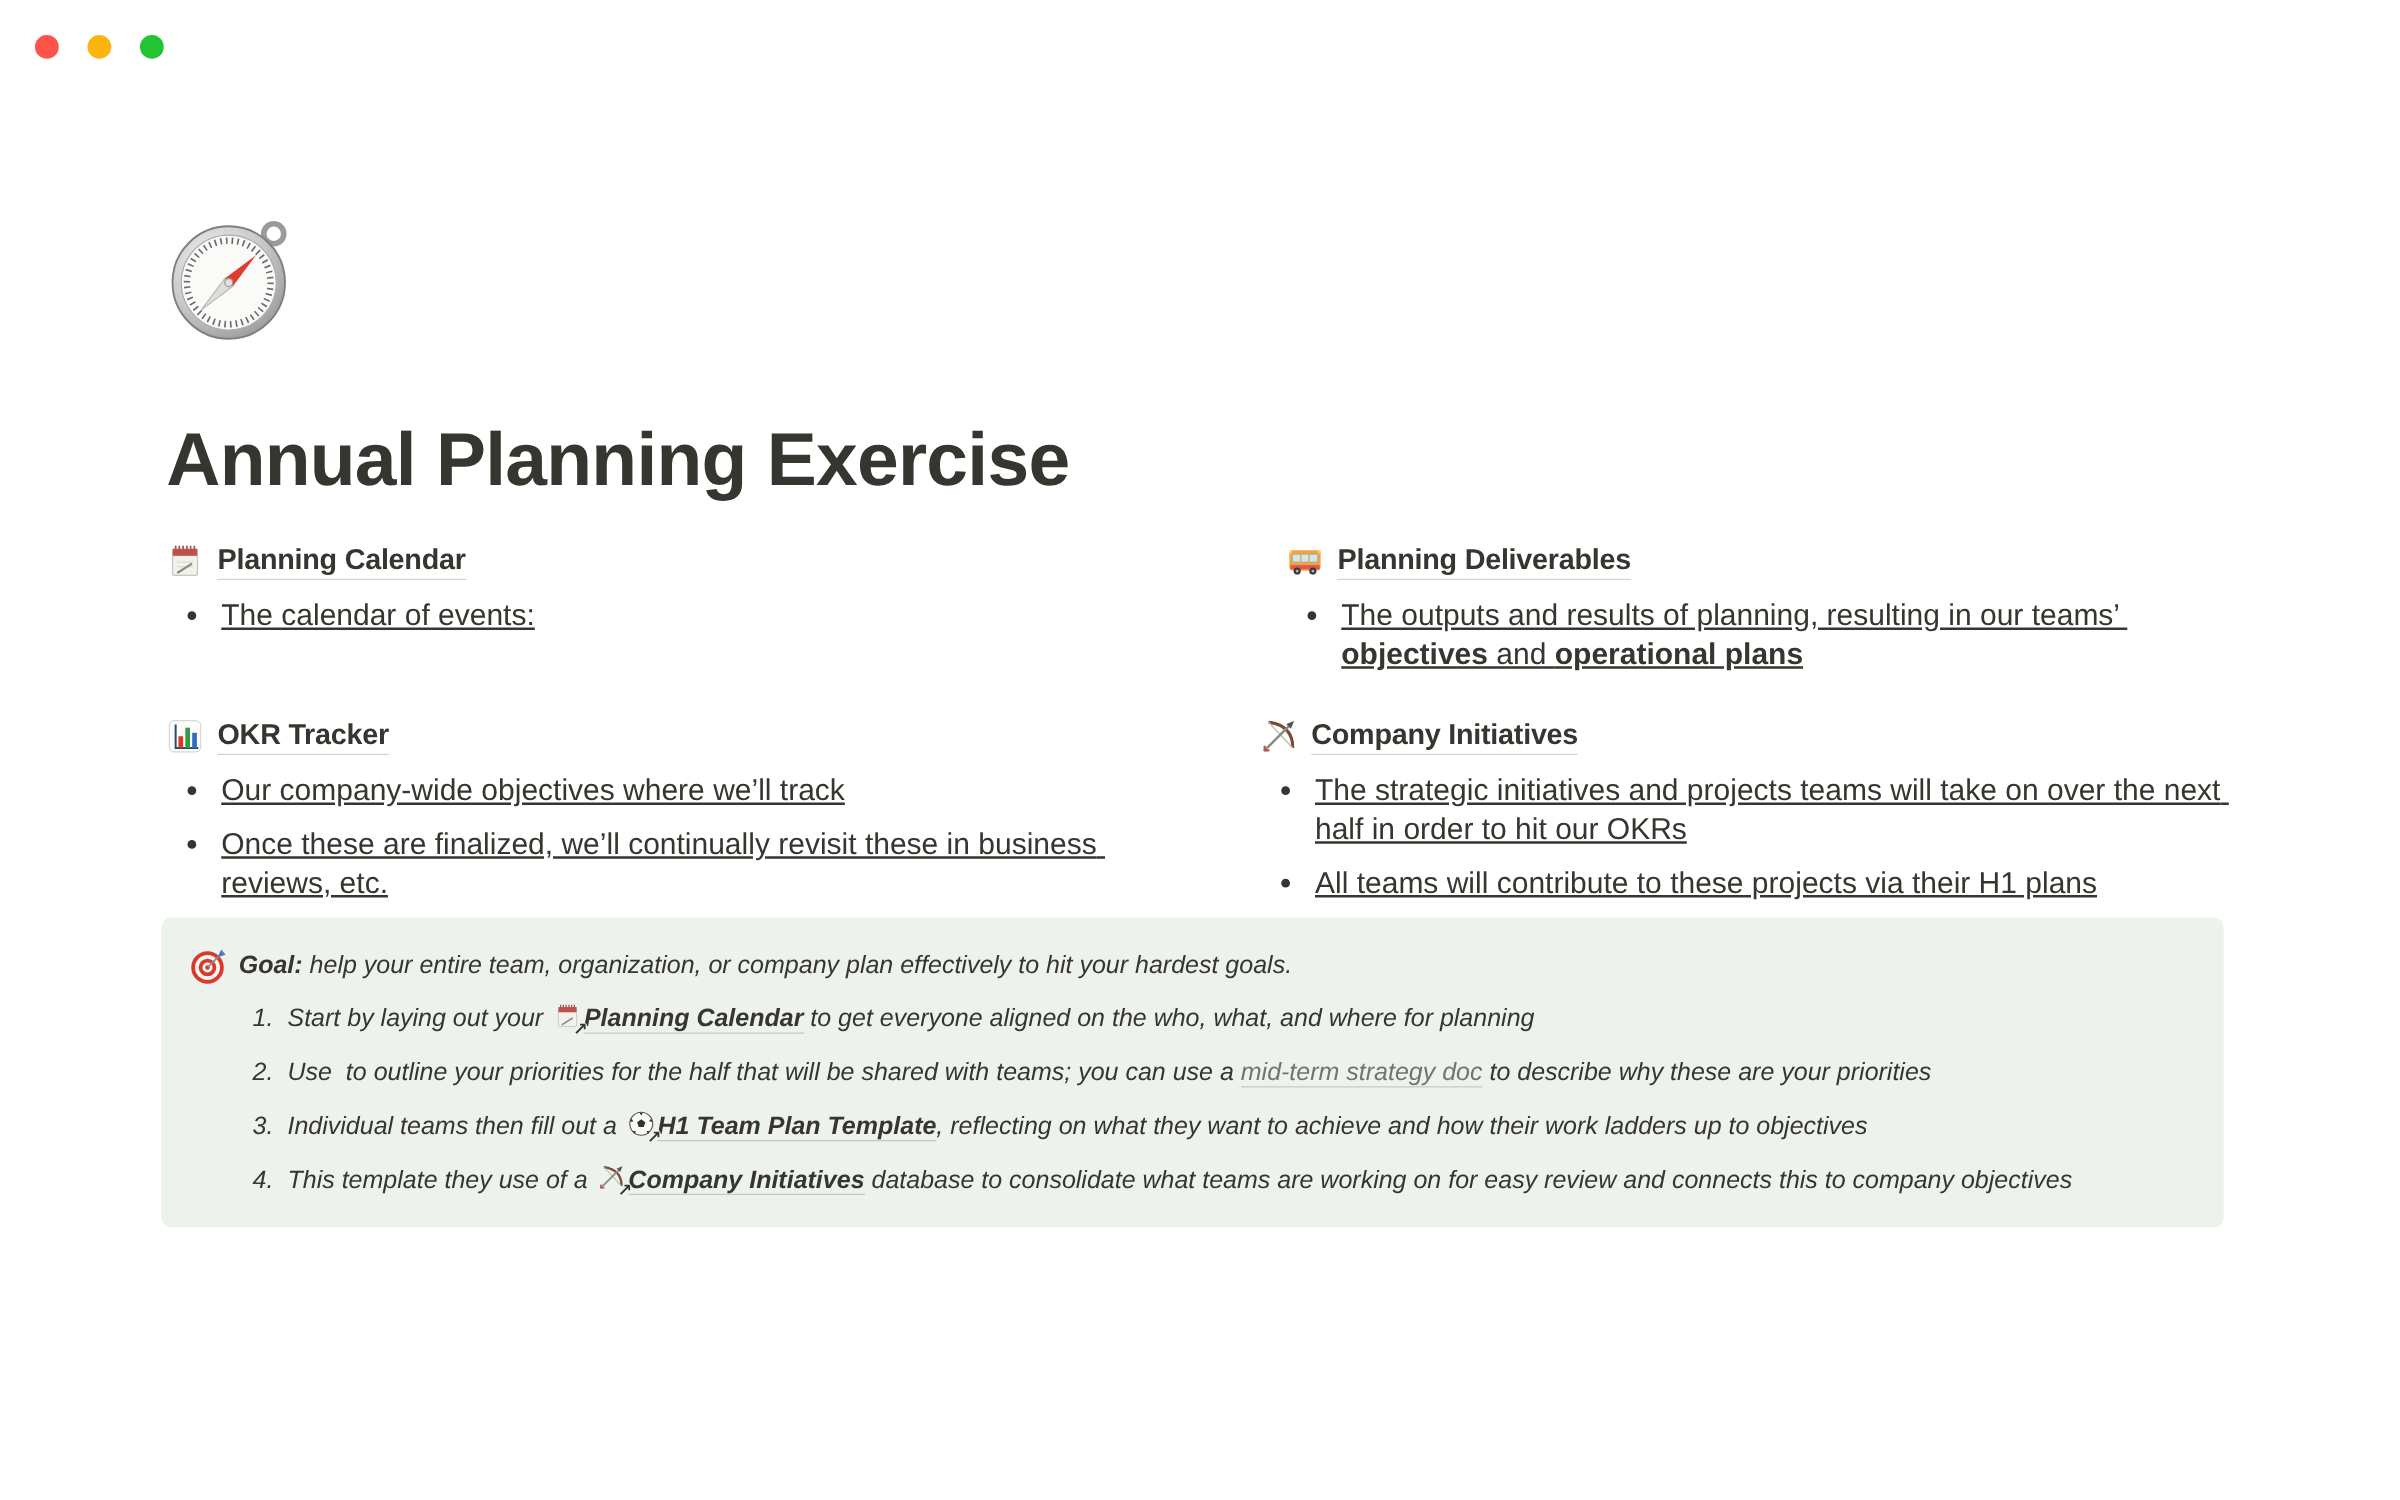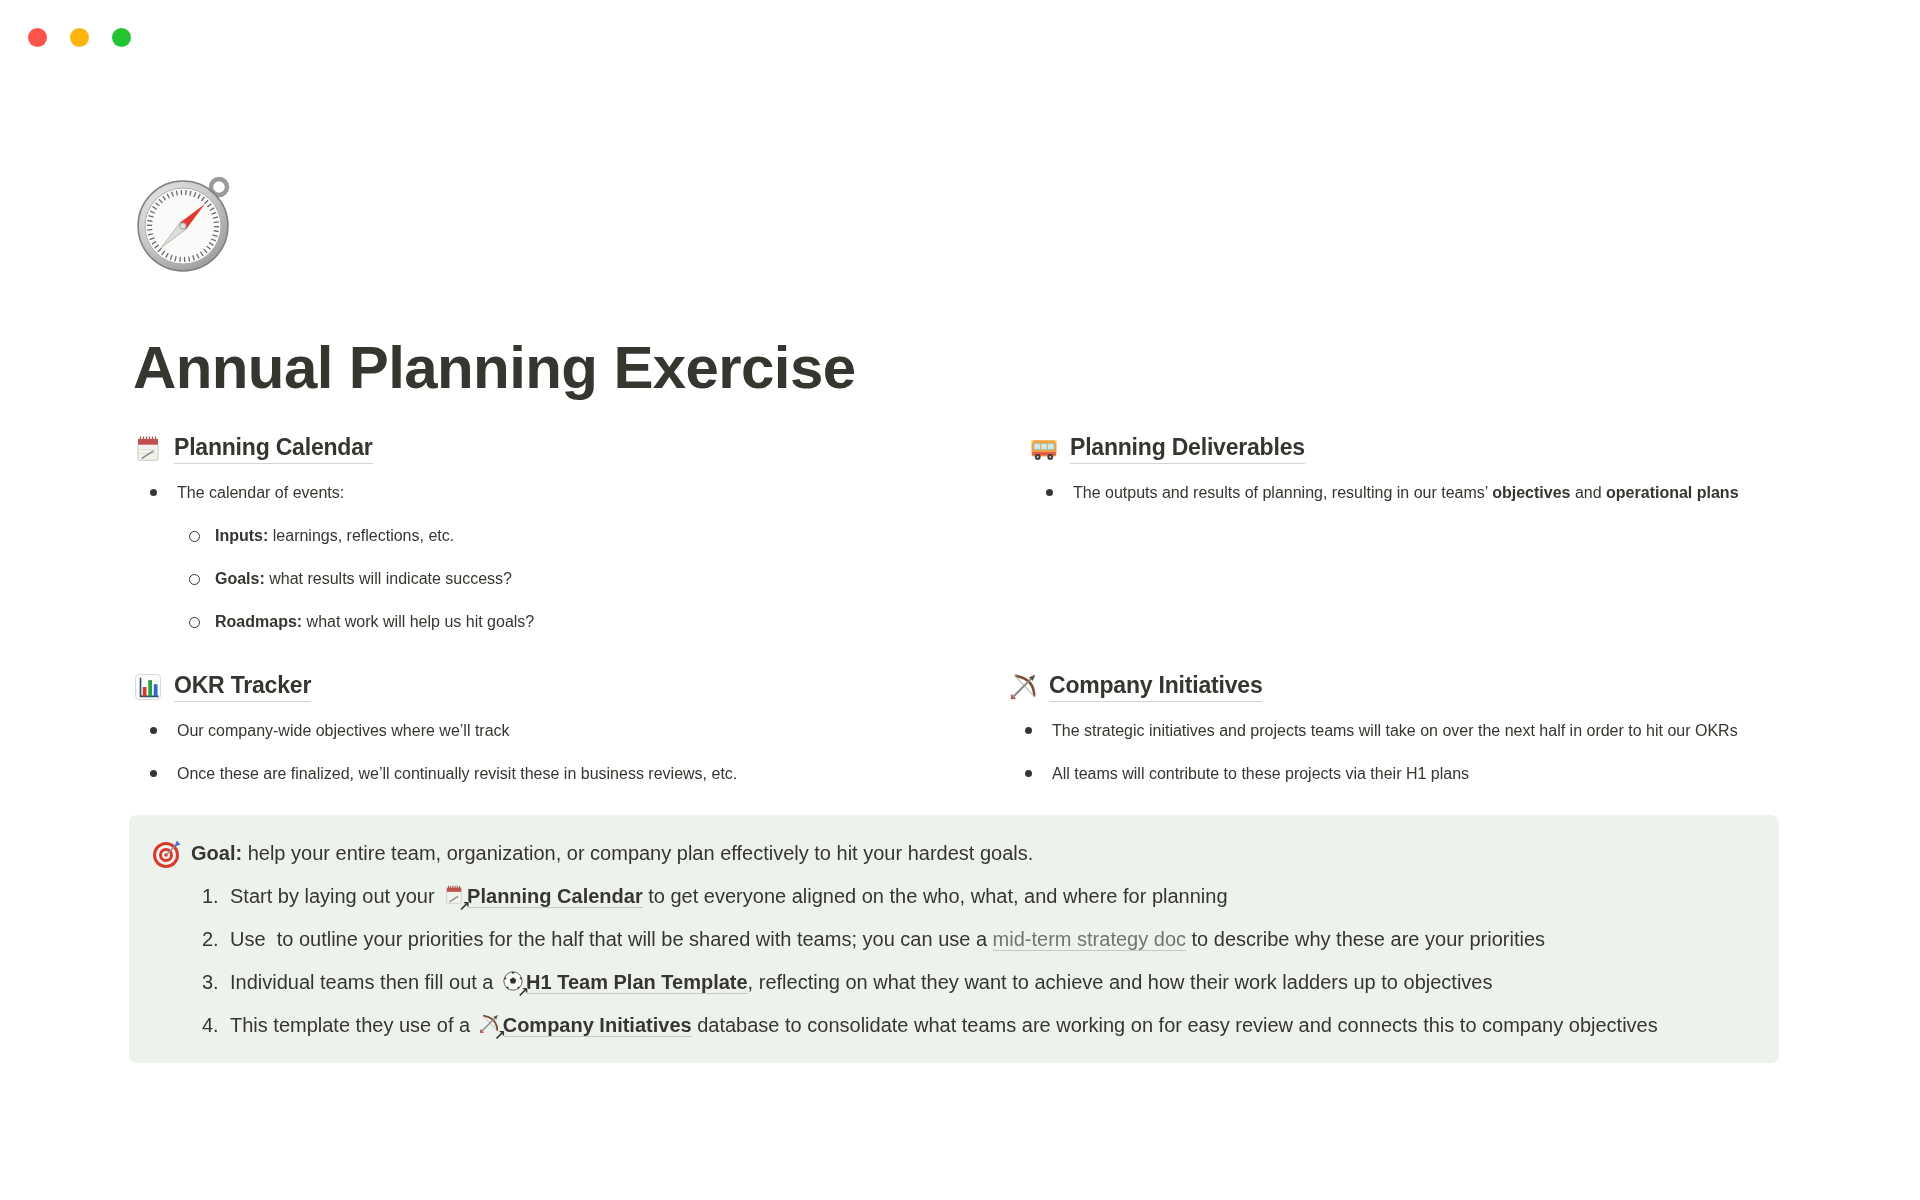--- a/index.html
+++ b/index.html
@@ -33,40 +33,40 @@
   .sec-header { display:flex; align-items:center; gap:11px; height:33px; }
   .sec-icon { width:30px; height:30px; flex:none; }
   .sec-icon svg { display:block; }
   .sec-link {
     font-size:23px; font-weight:600; letter-spacing:-0.2px; color:#37352F;
     text-decoration:none; border-bottom:1.5px solid rgba(55,53,47,0.22);
     padding-bottom:2px; cursor:pointer;
   }
 
   ul.blist { list-style:none; margin:12px 0 0 0; padding:0; }
-  .blist li { position:relative; padding-left:44px; margin-bottom:12px; font-size:16px; line-height:31px; }
+  .blist li { position:relative; padding-left:44px; margin-bottom:12px; font-size:24px; line-height:31px;text-decoration:underline; }
   li.b1::before {
     content:""; position:absolute; left:17px; top:12px;
     width:7px; height:7px; border-radius:50%; background:#37352F;
   }
   ul.sub { list-style:none; margin:12px 0 0 0; padding:0; }
   .sub li { padding-left:38px; margin-bottom:12px; }
   li.b2::before {
     content:""; position:absolute; left:12px; top:11px; width:9px; height:9px;
     border-radius:50%; border:1.5px solid #37352F; background:transparent;
   }
   .t { white-space:pre-wrap; }
   .b { font-weight:700; white-space:pre-wrap; }
 
   
   .callout {
-    margin-top:14px; margin-left:-4px; width:1650px;
+    margin-left:-4px; width:1650px;
     background:#EDF3EC; border-radius:8px;
     padding:22px 40px 22px 22px;
-    display:flex; align-items:flex-start;
+    display:flex; align-items:flex-start;font-style:italic;
   }
   .callout-icon { width:32px; height:32px; flex:none; margin-top:1px; }
   .callout-icon svg { display:block; }
   .callout-body { margin-left:8px; flex:1; font-size:20px; line-height:32px; }
   .goal-line { }
   .oitem { display:flex; margin-top:11px; }
   .num { flex:none; margin-left:11px; width:28px; }
   .itext { flex:1; }
   .mention-icon {
     position:relative; display:inline-block; width:27px; height:23px;
@@ -136,25 +136,20 @@
             <rect x="4" y="4" width="16" height="4.5" fill="#c0504d"></rect>
             <line x1="6.5" y1="12.5" x2="17.5" y2="12.5" stroke="#dddbd4" stroke-width="0.8"></line>
             <line x1="6.5" y1="15.5" x2="17.5" y2="15.5" stroke="#dddbd4" stroke-width="0.8"></line>
             <line x1="7" y1="19.5" x2="16.5" y2="13.5" stroke="#8a8a86" stroke-width="1.4"></line>
           </svg>
         </span>
         <a class="sec-link">Planning Calendar</a>
       </div>
       <ul class="blist">
         <li class="b1"><span class="t">The calendar of events:</span>
-          <ul class="sub">
-            <li class="b2"><span class="b">Inputs:</span><span class="t"> learnings, reflections, etc.</span></li>
-            <li class="b2"><span class="b">Goals:</span><span class="t"> what results will indicate success?</span></li>
-            <li class="b2"><span class="b">Roadmaps:</span><span class="t"> what work will help us hit goals?</span></li>
-          </ul>
         </li>
       </ul>
     </div>
 
     <div class="col">
       <div class="sec-header">
         <span class="sec-icon">
           <svg viewBox="0 0 24 24" width="30" height="30">
             <rect x="2" y="5" width="20" height="13" rx="2.5" fill="#f6a13c"></rect>
             <rect x="2.6" y="14.5" width="18.8" height="2.6" fill="#e2574c"></rect>

